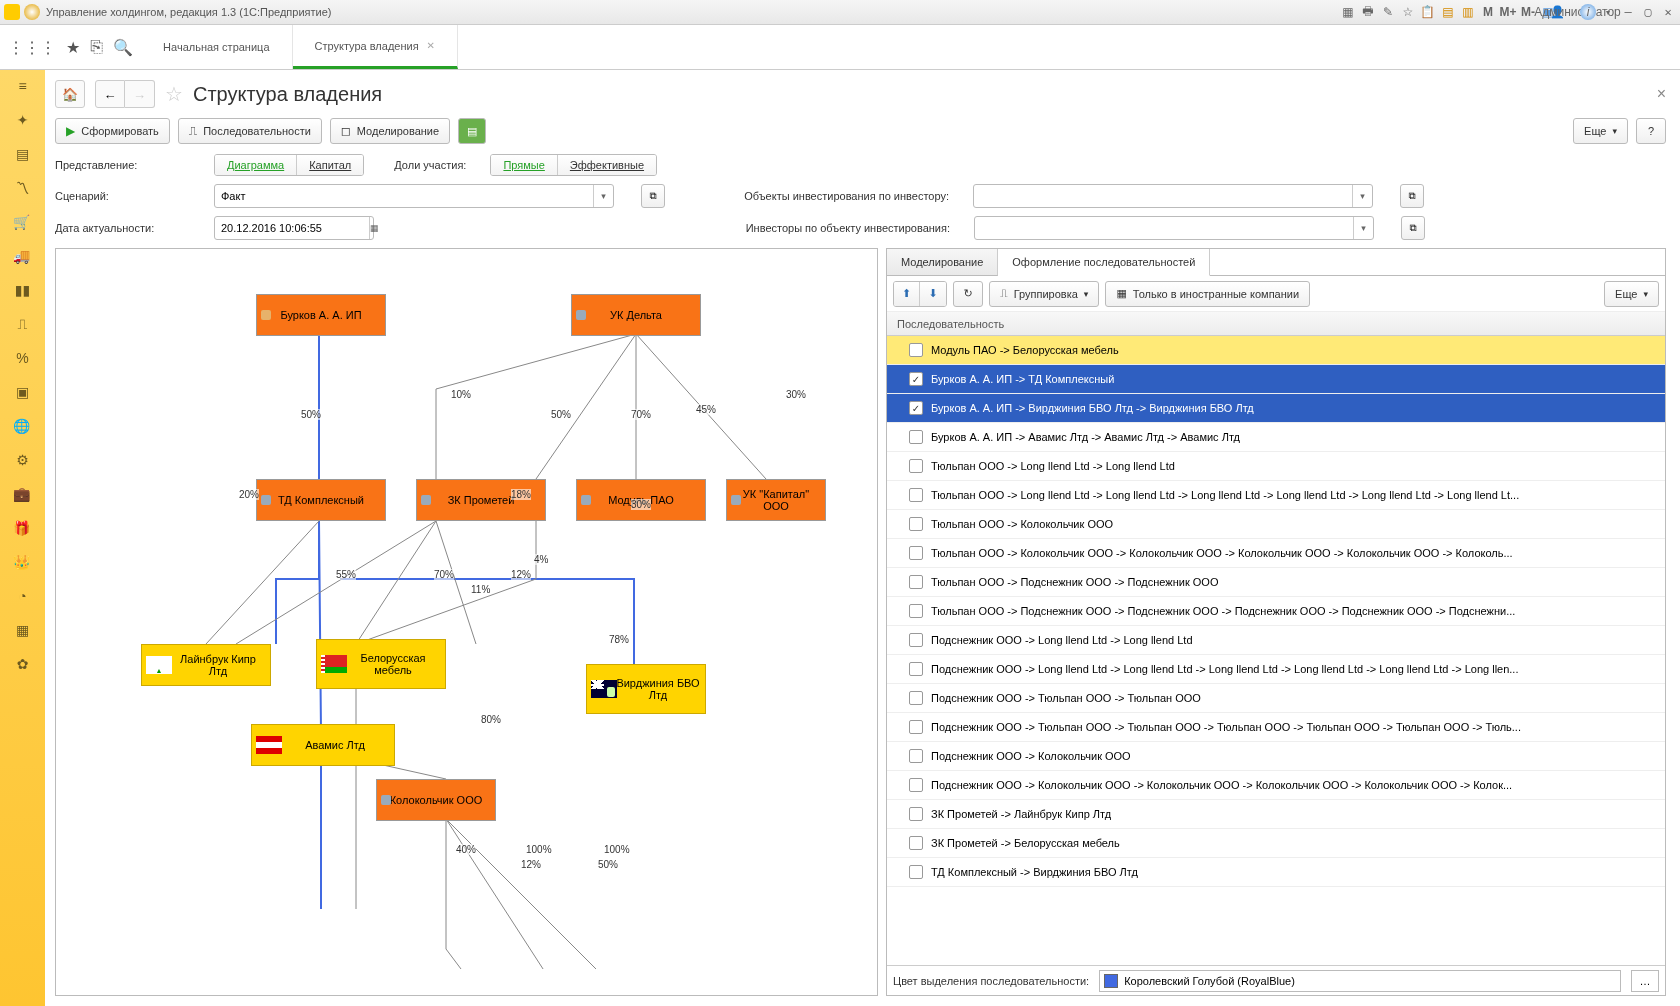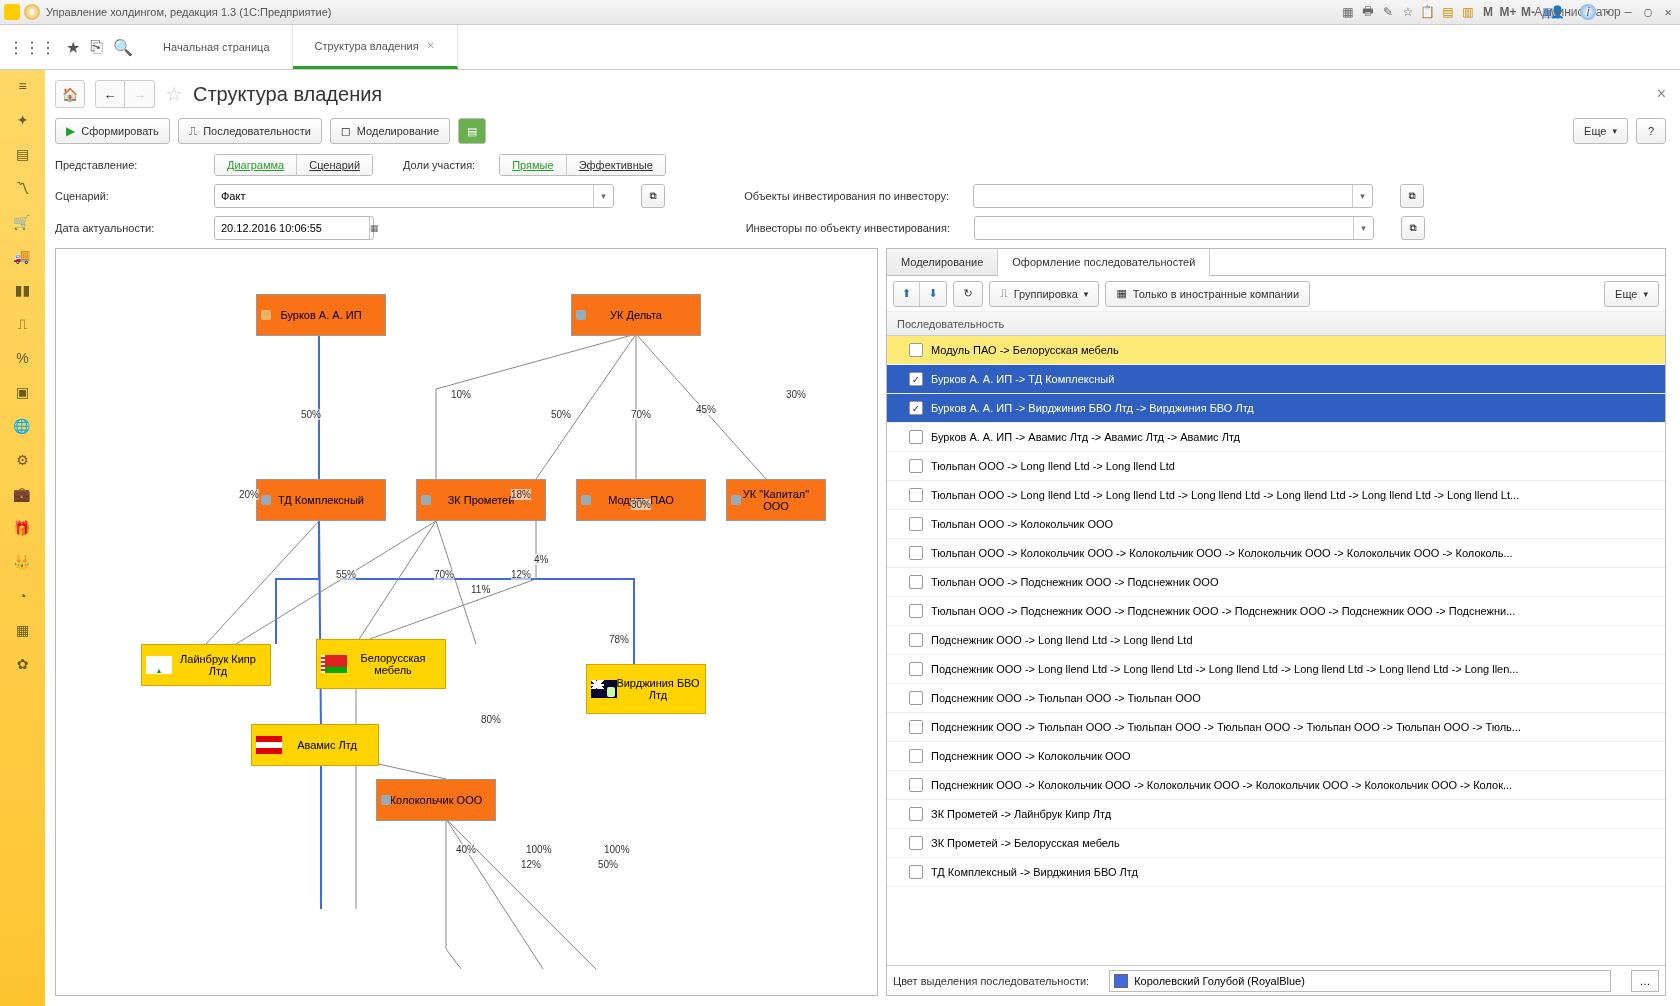--- a/index.html
+++ b/index.html
@@ -87,21 +87,21 @@
   .rp-toolbar .arrow-btns span:last-child{border-right:none;}
   
   .rp-grid-head{height:24px;background:linear-gradient(#f8f8f8,#ececec);border-bottom:1px solid #ccc;display:flex;align-items:center;padding-left:10px;color:#555;}
   .rp-grid{flex:1;overflow-y:scroll;overflow-x:scroll;text-align:center;}
   .rp-row{height:29px;display:flex;align-items:center;padding-left:22px;border-bottom:1px solid #eee;white-space:nowrap;}
   .rp-row .chk{width:14px;height:14px;border:1px solid #999;border-radius:2px;margin-right:8px;display:inline-flex;align-items:center;justify-content:center;font-size:10px;color:#333;background:#fff;flex-shrink:0;}
   .rp-row.hl{background:#ffea77;}
   .rp-row.sel{background:#2f5fc1;color:#fff;}
   .rp-row.sel .chk{color:#333;}
   
-  .rp-footer{height:30px;border-top:1px solid #ccc;display:flex;align-items:center;padding:0 6px;gap:20px;}
+  .rp-footer{height:30px;border-top:1px solid #ccc;display:flex;align-items:center;padding:0 6px;gap:10px;}
   .rp-footer label{color:#333;}
   .rp-footer .colorbox{flex:1;height:22px;border:1px solid #bbb;display:flex;align-items:center;padding:0 4px;gap:6px;}
   .rp-footer .swatch{width:14px;height:14px;background:#4169e1;border:1px solid #666;}
   .rp-footer .dots-btn{width:28px;height:22px;border:1px solid #bbb;display:flex;align-items:center;justify-content:center;cursor:pointer;}
 
   
   .flag-cy{background:#fff;display:flex;align-items:center;justify-content:center;color:#d48b00;font-size:8px;}
   .flag-cy::after{content:"▲";color:#090;font-size:7px;position:absolute;bottom:0;}
   .flag-by{background:linear-gradient(to bottom,#d22 66%,#0a0 34%);position:relative;}
   .flag-by::before{content:"";position:absolute;left:0;top:0;width:4px;height:100%;background:repeating-linear-gradient(#fff 0 2px,#d22 2px 4px);}
@@ -217,21 +217,21 @@
           <span>Еще</span> 
           <span style="font-size:9px">▾</span>
         </span>
       <span class="btn" style="width:30px;justify-content:center">?</span>
     </div>
 
     <div class="filter-row">
       <label>Представление:</label>
       <div class="seg-group">
         <span class="seg active">Диаграмма</span>
-        <span class="seg">Сценарий</span>
+        <span class="seg">Капитал</span>
       </div>
       <label style="min-width:auto;margin-left:6px">Доли участия:</label>
       <div class="seg-group">
         <span class="seg active">Прямые</span>
         <span class="seg">Эффективные</span>
       </div>
     </div>
 
     <div class="filter-row">
       <label>Сценарий:</label>
@@ -321,21 +321,21 @@
             <span class="nlabel">Лайнбрук Кипр Лтд</span>
           </div>
         <div class="node yellow" style="left:260px;top:390px;width:130px;height:50px">
             <span class="flag flag-by"></span>
             <span class="nlabel">Белорусская мебель</span>
           </div>
         <div class="node yellow" style="left:530px;top:415px;width:120px;height:50px">
             <span class="flag flag-bvi"></span>
             <span class="nlabel">Вирджиния БВО Лтд</span>
           </div>
-        <div class="node yellow" style="left:195px;top:475px;width:128px">
+        <div class="node yellow" style="left:195px;top:475px;width:144px">
             <span class="flag flag-at"></span>
             <span class="nlabel">Авамис Лтд</span>
           </div>
         <div class="node grey" style="left:320px;top:530px;width:120px">
             <span class="ico-sm"></span>
             <span class="nlabel">Колокольчик ООО</span>
           </div>
 
         <span class="edge-label" style="left:245px;top:160px">50%</span>
         <span class="edge-label" style="left:395px;top:140px">10%</span>

